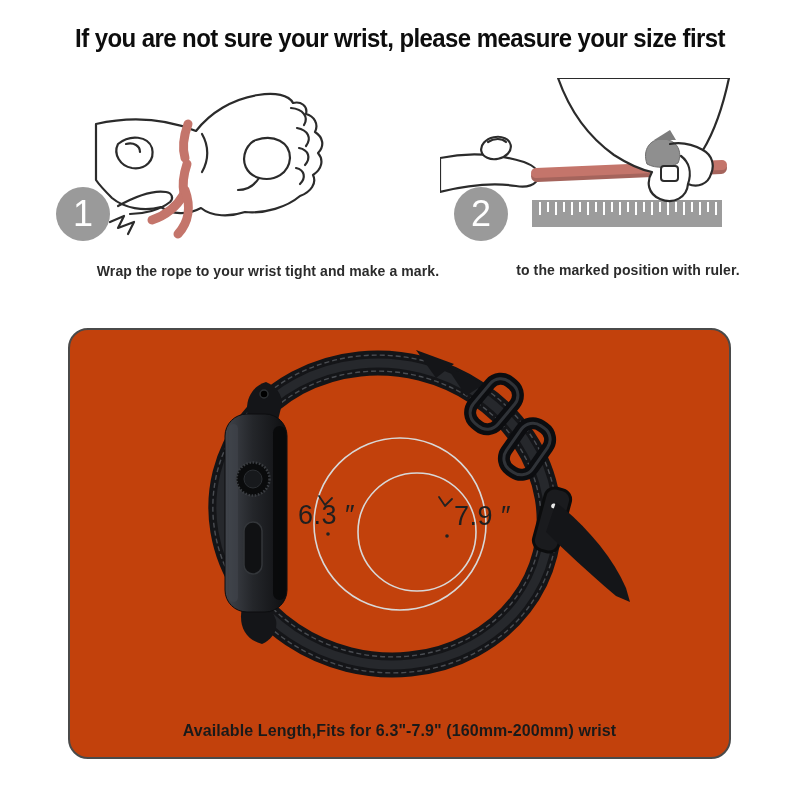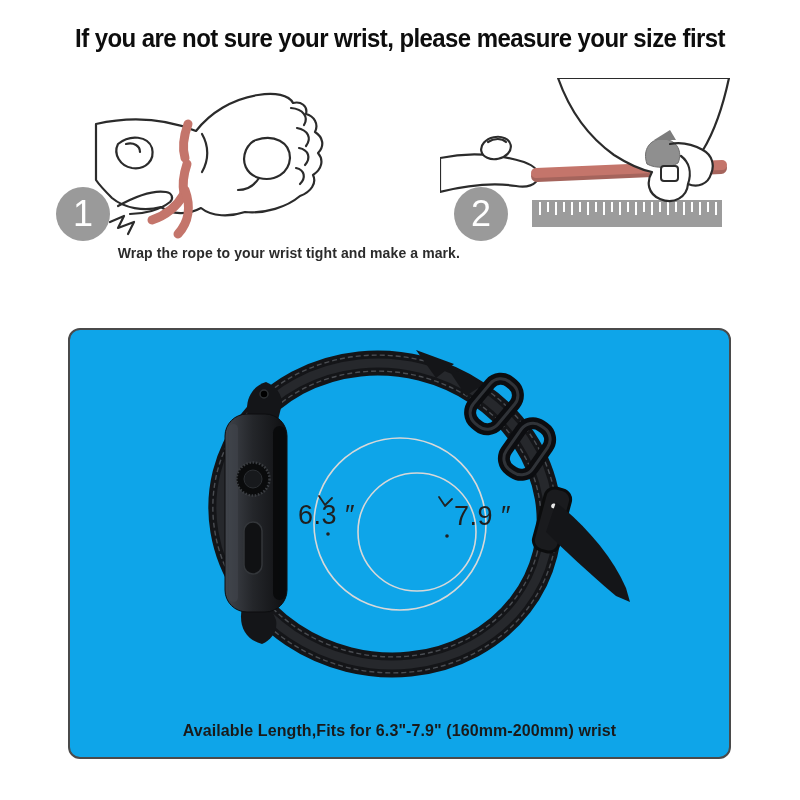--- a/index.html
+++ b/index.html
@@ -14,30 +14,30 @@
   }
   .illus{position:absolute;}
   .step-badge{
     position:absolute;width:54px;height:54px;border-radius:50%;
     background:var(--step-badge);display:flex;align-items:center;justify-content:center;
   }
   .step-badge span{color:#fff;font-size:36px;line-height:1;font-weight:400;}
   .badge-1{left:56px;top:187px;}
   .badge-2{left:454px;top:187px;}
   .caption{
-    position:absolute;margin:0;text-align:right;
+    position:absolute;margin:18px;text-align:center;
     font-size:14px;font-weight:bold;color:#2b2b2b;line-height:18px;letter-spacing:0.1px;
   }
   .caption-1{left:40px;top:244px;width:420px;}
   .caption-2{left:445px;top:243px;width:330px;}
   .caption-2 span{display:block;}
   .size-box{
     position:absolute;left:68px;top:328px;width:663px;height:431px;
-    border:2px solid var(--box-border);border-radius:12px;box-sizing:border-box;
-    background:#0ea5e9;
+    border:2px solid var(--box-border);border-radius:20px;box-sizing:border-box;
+    background:#c2410c;
   }
   .box-svg{position:absolute;left:0;top:0;width:659px;height:427px;}
   .size-label{
     position:absolute;font-size:27px;color:#1f1f1f;letter-spacing:0.5px;
     font-weight:400;
   }
   .label-min{left:228px;top:170px;}
   .label-max{left:360px;top:171px;margin-left:24px;}
   .box-footer{
     position:absolute;left:0;right:0;bottom:17px;margin:0;text-align:center;
@@ -142,20 +142,21 @@
 
   <div class="step-badge badge-1">
     <span>1</span>
   </div>
   <div class="step-badge badge-2">
     <span>2</span>
   </div>
 
   <p class="caption caption-1">Wrap the rope to your wrist tight and make a mark.</p>
   <p class="caption caption-2">
+    <span>to the marked position with ruler.</span>
   </p>
 
   <div class="size-box">
     <svg class="box-svg" viewBox="0 0 659 427">
       <defs>
         <linearGradient id="gBody" x1="0" y1="0" x2="1" y2="0">
           <stop offset="0" stop-color="#41454c"></stop>
           <stop offset="0.45" stop-color="#24262a"></stop>
           <stop offset="1" stop-color="#0e0f11"></stop>
         </linearGradient>

